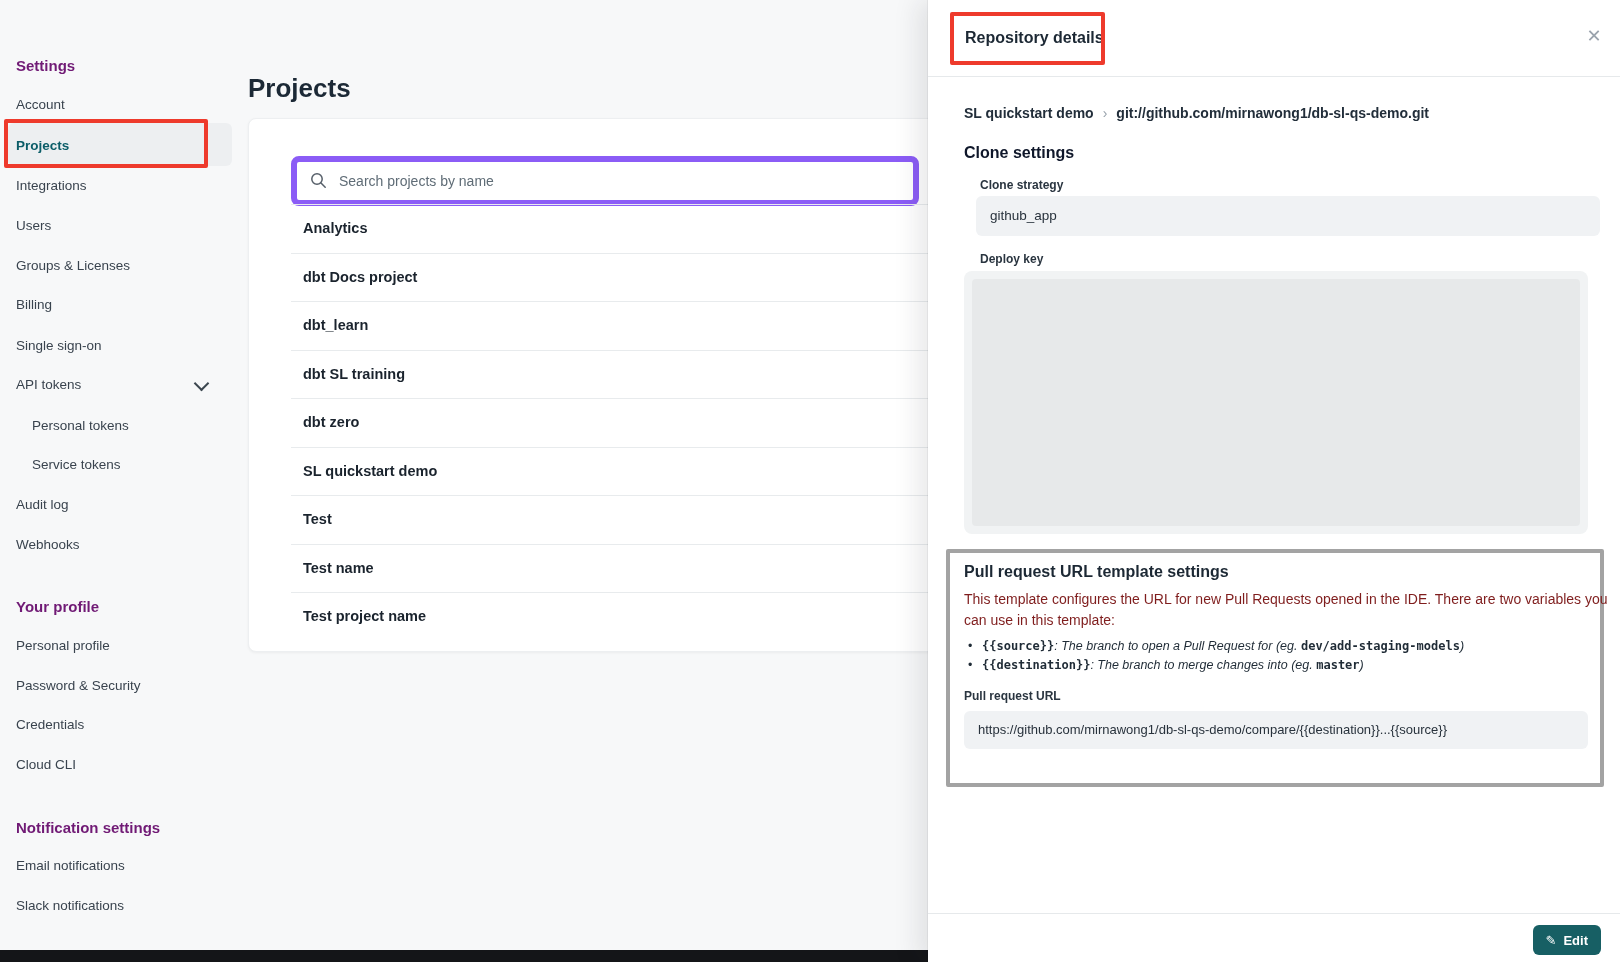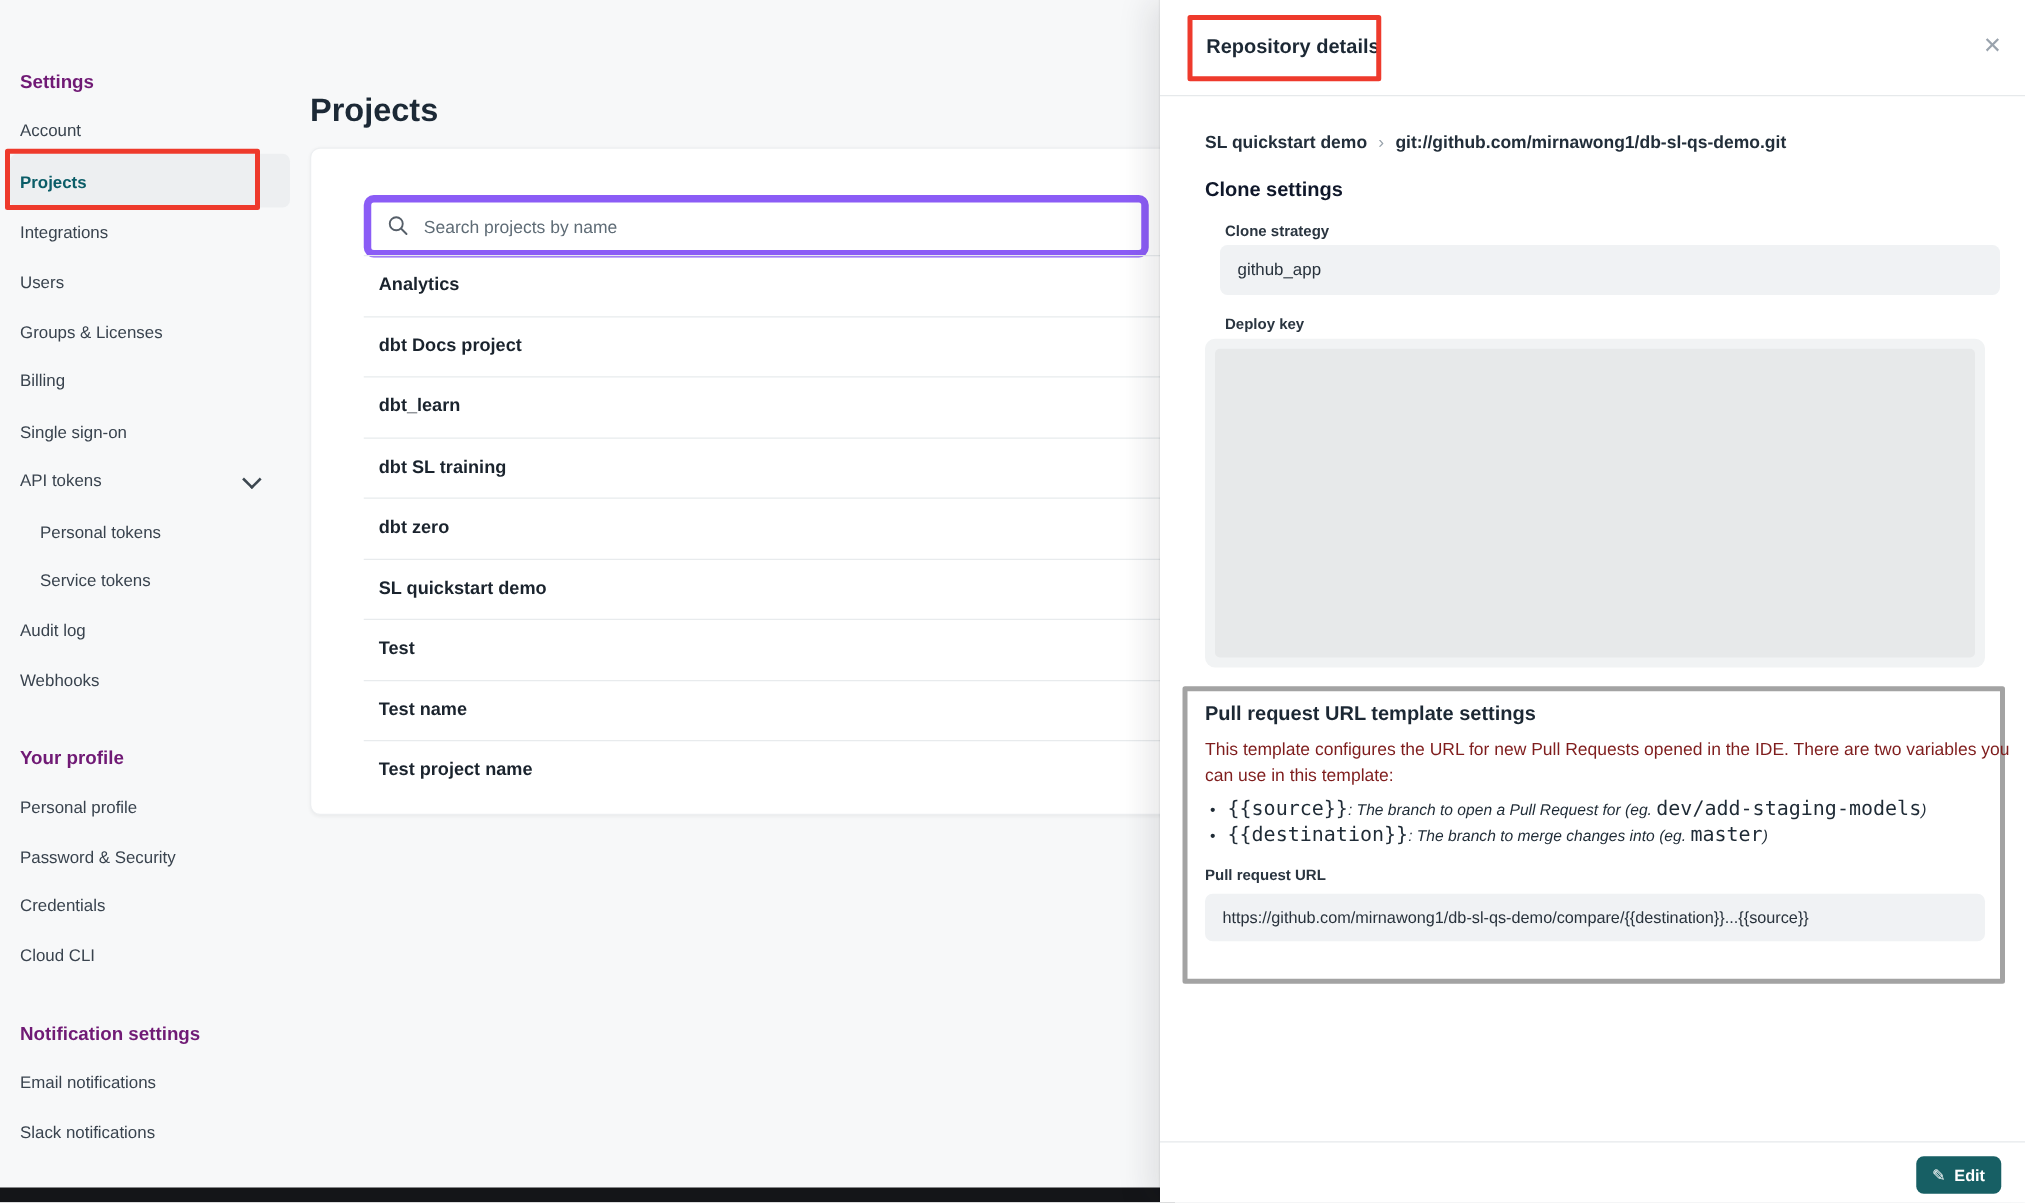--- a/index.html
+++ b/index.html
@@ -40,21 +40,21 @@
   .deploy-outer{position:absolute;left:36px;top:271px;width:624px;height:263px;background:#f1f3f4;border-radius:8px;}
   .deploy-inner{position:absolute;left:8px;top:8px;right:8px;bottom:8px;background:#e7e9ea;border-radius:4px;}
 
   .pr-box{position:absolute;left:18px;top:549px;width:650px;height:230px;border:4px solid #a3a3a3;border-radius:2px;}
   .pr-inner{position:absolute;left:14px;top:10px;right:12px;}
   .pr-h{font-size:16px;font-weight:bold;color:#1c2834;margin:0 0 8px 0;}
   .pr-desc{font-size:14px;line-height:21px;color:#7f1d1d;width:650px;}
   .pr-bullets{margin:6px 0 0 4px;}
   .pr-bullet{font-size:12.5px;line-height:19px;color:#1f2b36;}
   .pr-bullet .dot{display:inline-block;width:14px;color:#1f2b36;}
-  .mono{font-family:"DejaVu Sans Mono",monospace;font-size:16px;}
+  .mono{font-family:"DejaVu Sans Mono",monospace;font-size:12px;font-weight:bold;}
   .ital{font-style:italic;}
   .pr-url-label{font-size:12px;font-weight:bold;color:#2a3540;margin-top:14px;}
   .pr-url-field{margin-top:8px;width:624px;height:38px;background:#f0f2f4;border-radius:6px;line-height:38px;padding-left:14px;box-sizing:border-box;font-size:13px;color:#28323c;white-space:nowrap;overflow:hidden;}
 
   .panel-fdiv{position:absolute;left:0;top:913px;width:692px;height:1px;background:#e6e9eb;}
   .edit-btn{position:absolute;right:19px;top:925px;height:30px;padding:0 13px;background:#175f64;border:0;border-radius:6px;color:#ffffff;font-family:"Liberation Sans",sans-serif;font-size:13px;font-weight:bold;cursor:pointer;display:flex;align-items:center;gap:7px;}
   .edit-btn .pencil{font-size:13px;font-weight:normal;}
 </style>
 </head>
 <body>

